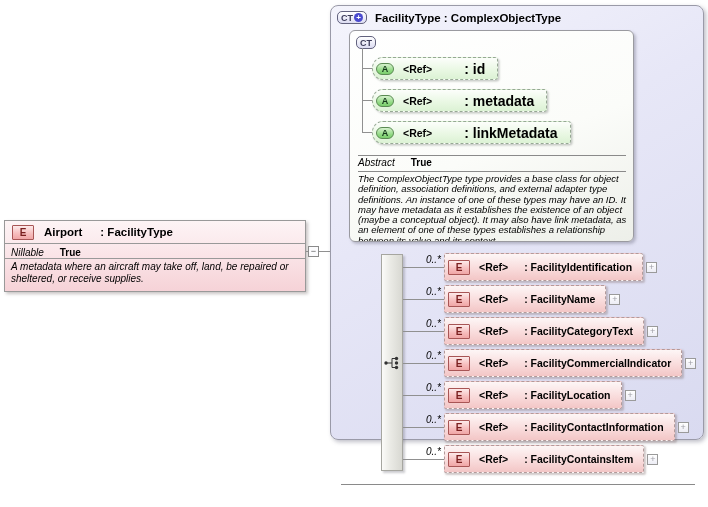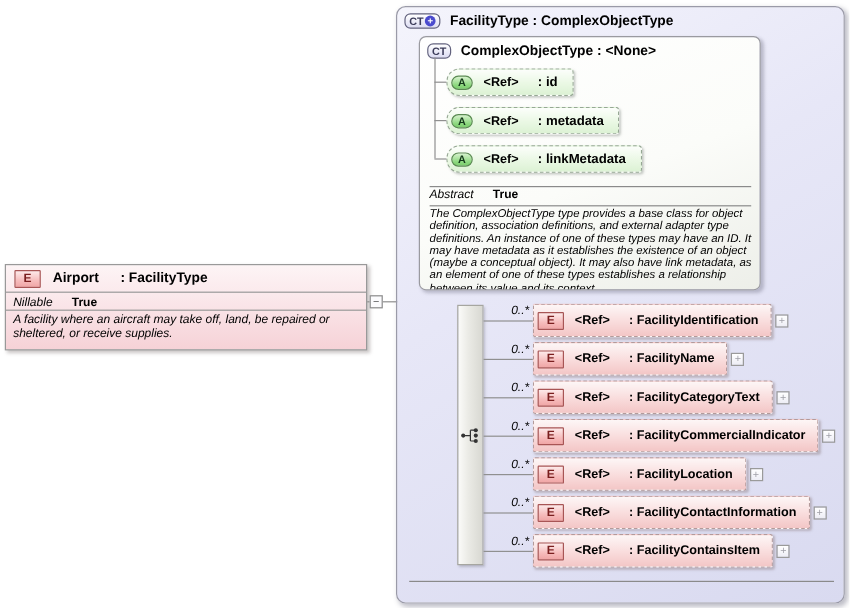--- a/index.html
+++ b/index.html
@@ -38,21 +38,21 @@
     border:1px solid #8a8a8a; background:#fbfbfd; color:#555;
     font-size:9px; line-height:8px; text-align:center; cursor:pointer;
   }
   .cardinality {
     position:absolute; left:336px; top:346px; width:40px; text-align:right;
     font-size:10px; font-weight:bold; font-style:italic;
   }
 
   
   .ct-outer {
-    position:absolute; left:330px; top:5px; width:374px; height:498px;
+    position:absolute; left:330px; top:5px; width:374px; height:435px;
     border:1px solid #9a9aa8; border-radius:8px;
     background:linear-gradient(150deg,#f4f4fc 0%,#e7e7f7 40%,#d9daf0 100%);
     box-shadow:2px 2px 4px rgba(110,110,130,0.45);
   }
   .ct-hdr { position:absolute; left:6px; top:5px; display:flex; align-items:center; }
   .ct-hdr .title { font-weight:bold; font-size:11.5px; margin-left:8px; }
   .ct-badge {
     display:inline-flex; align-items:center; justify-content:center;
     border:1px solid #62627e; border-radius:5px; padding:0 3px; height:13px;
     background:linear-gradient(180deg,#ffffff,#dcdcf2);
@@ -84,21 +84,21 @@
     box-shadow:1.5px 1.5px 2px rgba(100,110,100,0.35);
     padding:0 12px 0 3px;
   }
   .a-badge {
     display:inline-flex; width:18px; height:12px; align-items:center; justify-content:center;
     border:1px solid #5a8a52; border-radius:6px;
     background:linear-gradient(180deg,#d6f2cd 0%,#8cd87e 70%,#7bcd6d 100%);
     color:#14381a; font-weight:bold; font-size:9px; flex:none;
   }
   .attr-box .ref { font-weight:bold; font-size:10.5px; margin-left:9px; }
-  .attr-box .name { font-weight:bold; font-size:11px; margin-left:16px; }
+  .attr-box .name { font-weight:bold; font-size:14px; margin-left:32px; }
   .inner-rule { position:absolute; left:8px; width:268px; height:1px; background:#8a8a8a; }
   .inner-facet { position:absolute; left:8px; top:126px; display:flex; }
   .inner-desc {
     position:absolute; left:8px; top:143px; width:272px;
     font-style:italic; font-size:9.5px; line-height:10.3px;
   }
 
   
   .seq-bar {
     position:absolute; left:50px; top:248px; width:22px; height:217px;
@@ -142,42 +142,41 @@
   <div class="airport-box">
     <div class="airport-hdr">
       <span class="e-badge">E</span>
       <span class="name">Airport</span>
       <span class="type">: FacilityType</span>
     </div>
     <div class="facet-row">
       <span class="facet-label">Nillable</span>
       <span class="facet-value">True</span>
     </div>
-    <div class="airport-desc">A facility where an aircraft may take off, land, be repaired or sheltered, or receive supplies.</div>
+    <div class="airport-desc">A metadata where an aircraft may take off, land, be repaired or sheltered, or receive supplies.</div>
   </div>
 
   <div class="line" style="left:306px; top:251px; width:34px; height:1px;"></div>
   <div class="collapse-toggle">−</div>
   <div class="line" style="left:340px; top:251px; width:1px; height:111px;"></div>
   <div class="line" style="left:340px; top:361px; width:40px; height:1px;"></div>
   <div class="cardinality">[1]..[1]</div>
 
   <div class="ct-outer">
     <div class="ct-hdr">
       <span class="ct-badge">
           <span>CT</span>
           <span class="plus-ball">+</span>
         </span>
       <span class="title">FacilityType : ComplexObjectType</span>
     </div>
 
     <div class="ct-inner">
       <div class="ct-hdr">
         <span class="ct-badge">CT</span>
-        <span class="title">ComplexObjectType : &lt;None&gt;</span>
       </div>
       <div class="attr-vline"></div>
       <div class="attr-rows" id="attr-rows">
   <div class="attr-row">
     <div class="attr-box">
       <span class="a-badge">A</span>
       <span class="ref">&lt;Ref&gt;</span>
       <span class="name">: id</span>
     </div>
   </div>

